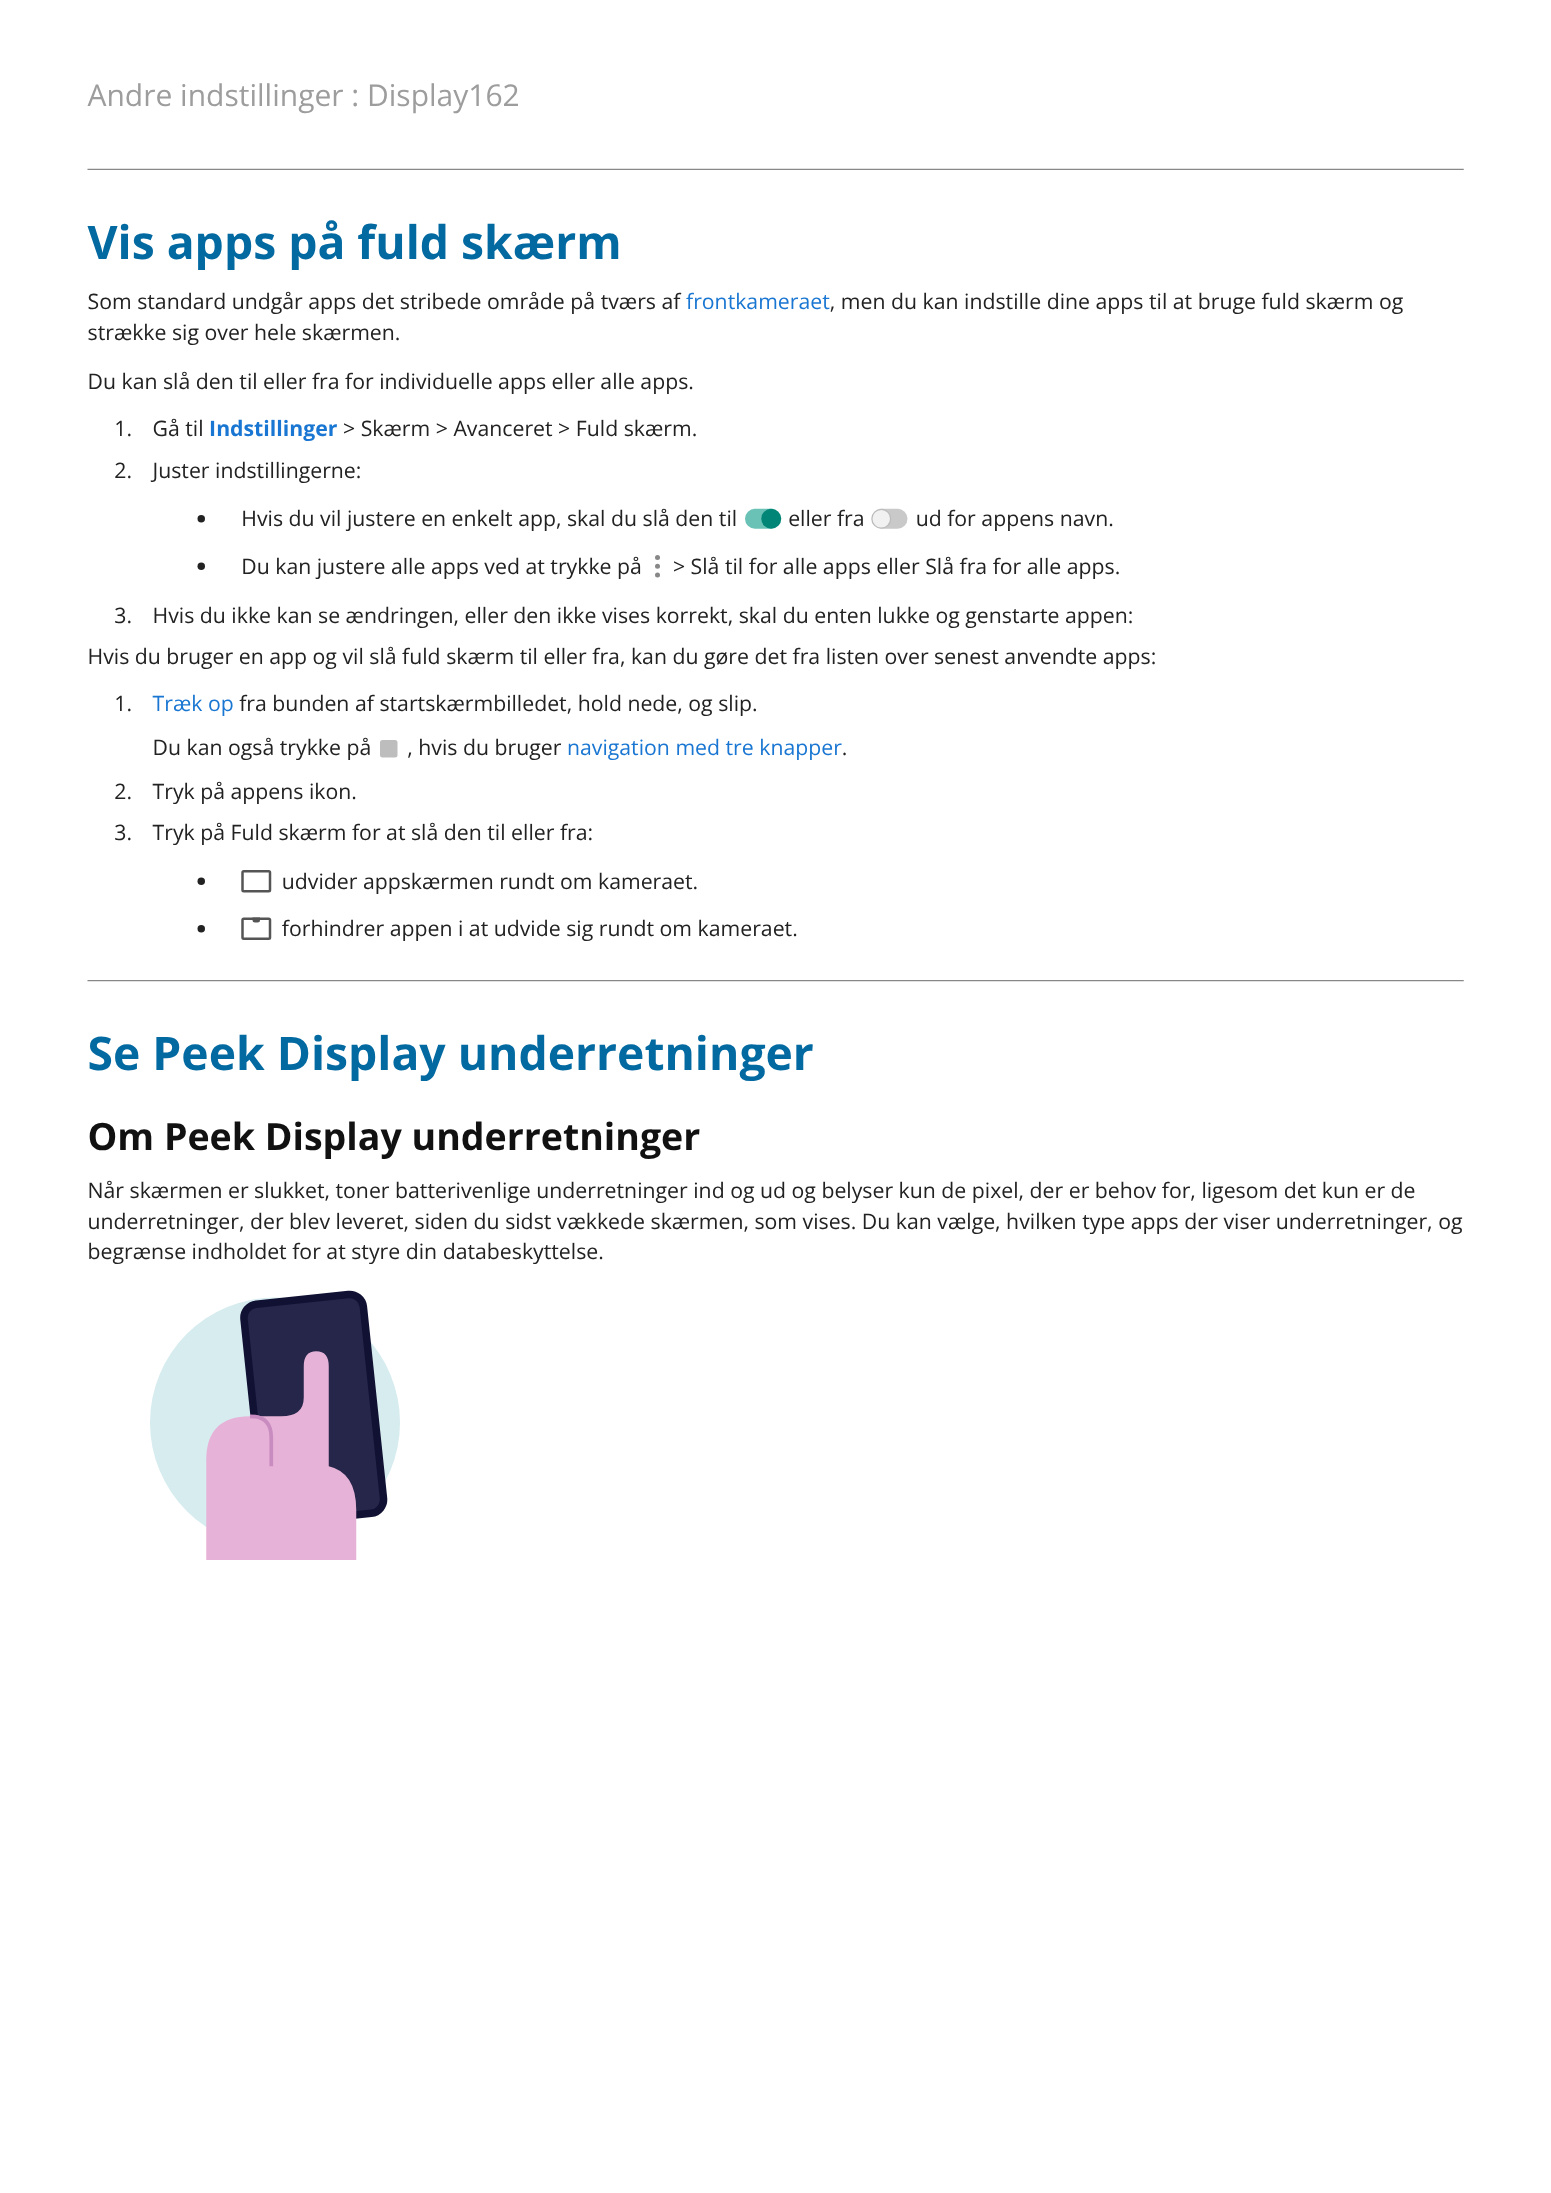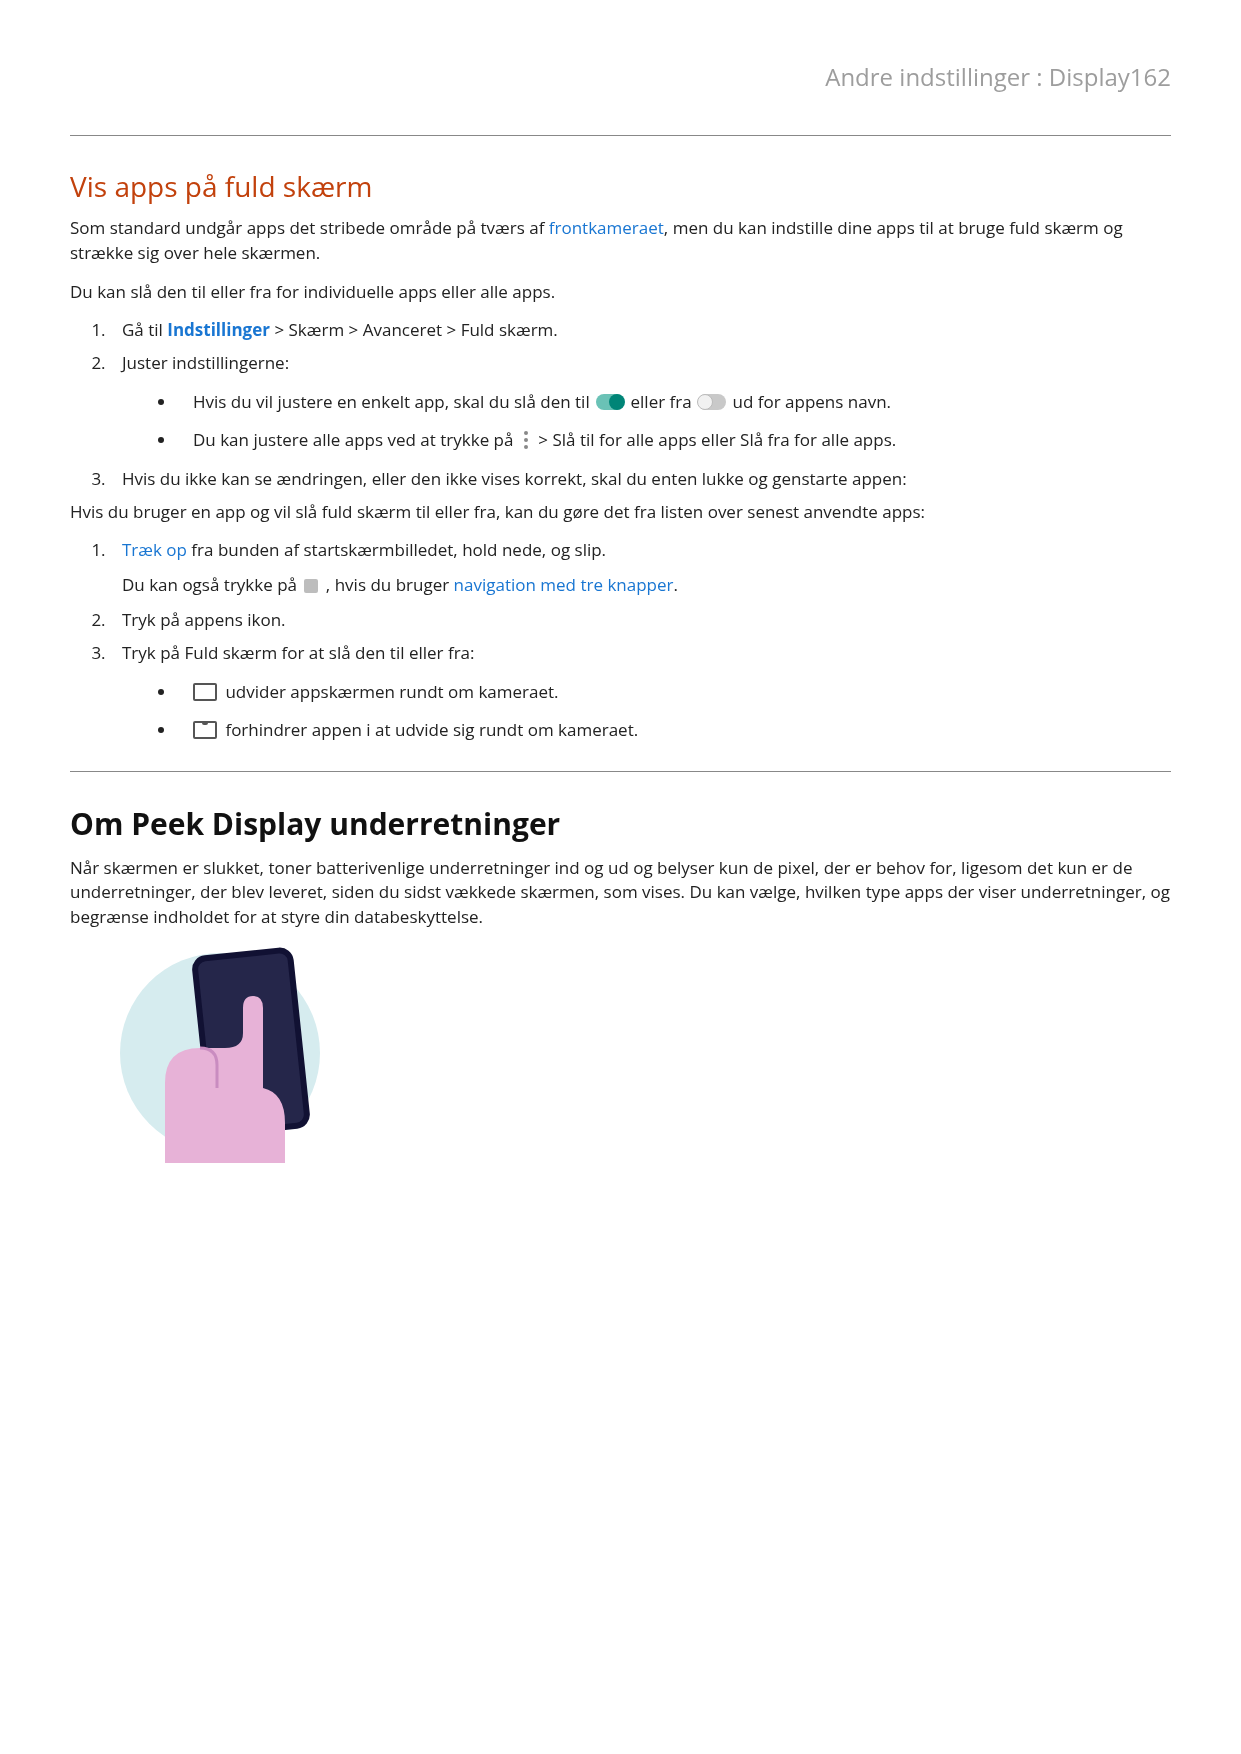--- a/index.html
+++ b/index.html
@@ -13,41 +13,41 @@
   }
   .page {
     width: 1241px;
     min-height: 1754px;
     box-sizing: border-box;
     padding: 60px 70px 60px 70px;
     position: relative;
   }
   .header {
     display: flex;
-    justify-content: flex-end;
+    justify-content: flex-start;
     align-items: baseline;
     color: #9d9d9d;
     font-size: 24px;
     margin-bottom: 40px;
   }
   hr.divider {
     border: none;
     border-top: 1px solid #888;
     margin: 0 0 30px 0;
   }
   hr.section-divider {
     border: none;
     border-top: 1px solid #888;
     margin: 28px 0 30px 0;
   }
   h1 {
-    font-size: 28px;
-    font-weight: 400;
+    font-size: 37px;
+    font-weight: 700;
     margin: 12px 0 10px 0;
-    color: #c2410c;
+    color: #0369a1;
   }
   h2 {
     font-size: 30px;
     font-weight: 700;
     margin: 18px 0 10px 0;
     color: #111;
   }
   p {
     margin: 8px 0 14px 0;
   }
@@ -242,20 +242,21 @@
         </li>
         <li>
           <span class="rect-icon notch"></span><span> forhindrer appen i at udvide sig rundt om kameraet.</span>
         </li>
       </ul>
     </li>
   </ol>
 
   <hr class="section-divider">
 
+  <h1>Se Peek Display underretninger</h1>
   <h2>Om Peek Display underretninger</h2>
   <p>Når skærmen er slukket, toner batterivenlige underretninger ind og ud og belyser kun de pixel, der er behov for, ligesom det kun er de underretninger, der blev leveret, siden du sidst vækkede skærmen, som vises. Du kan vælge, hvilken type apps der viser underretninger, og begrænse indholdet for at styre din databeskyttelse.</p>
 
   <div class="peek-image">
     <div class="circle"></div>
     <div class="phone"></div>
     <svg class="hand" viewBox="0 0 160 170">
       <path d="M20 170 L20 90 Q20 55 55 55 L80 55 Q98 55 98 40 L98 15 Q98 3 108 3 Q118 3 118 15 L118 95 Q140 100 140 130 L140 170 Z" fill="#e7b2d7"></path>
       <path d="M55 55 Q72 55 72 72 L72 95" fill="none" stroke="#c98cc0" stroke-width="3"></path>
     </svg>

